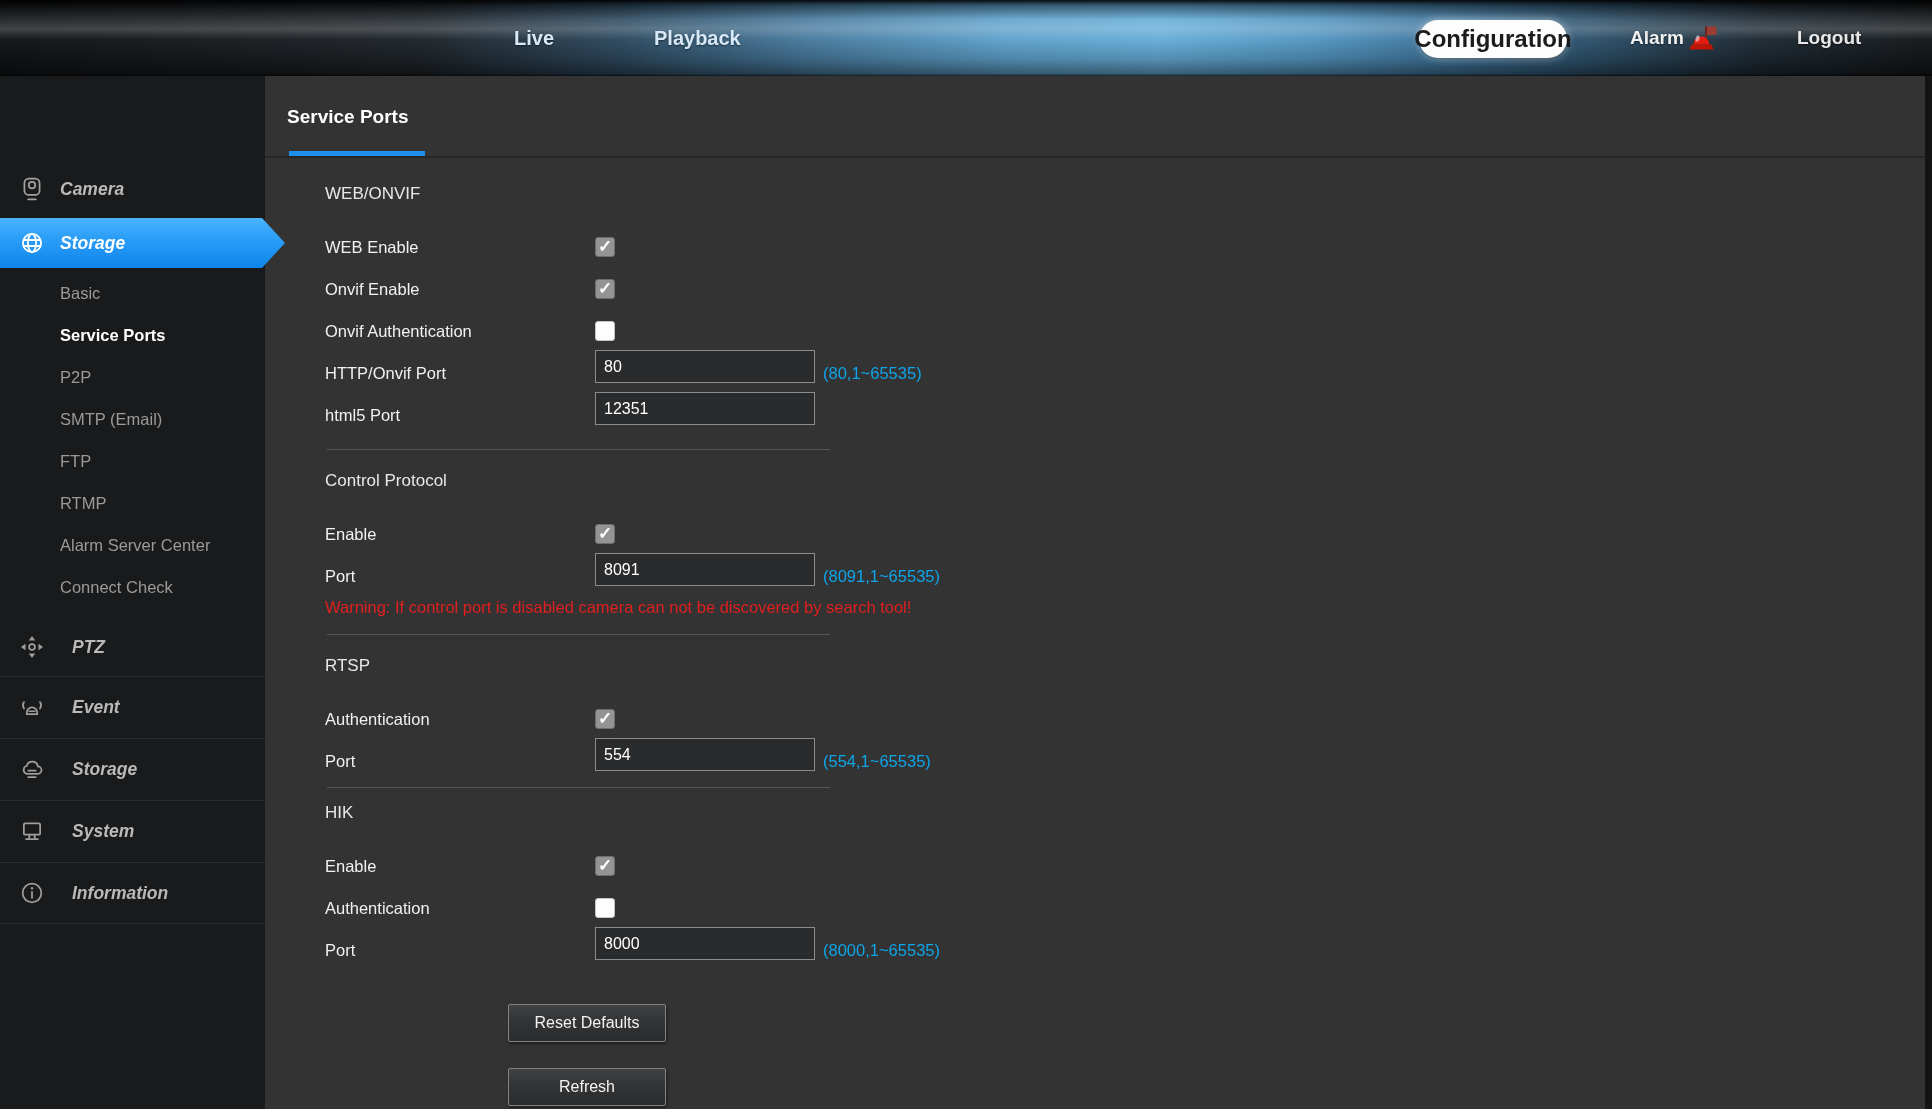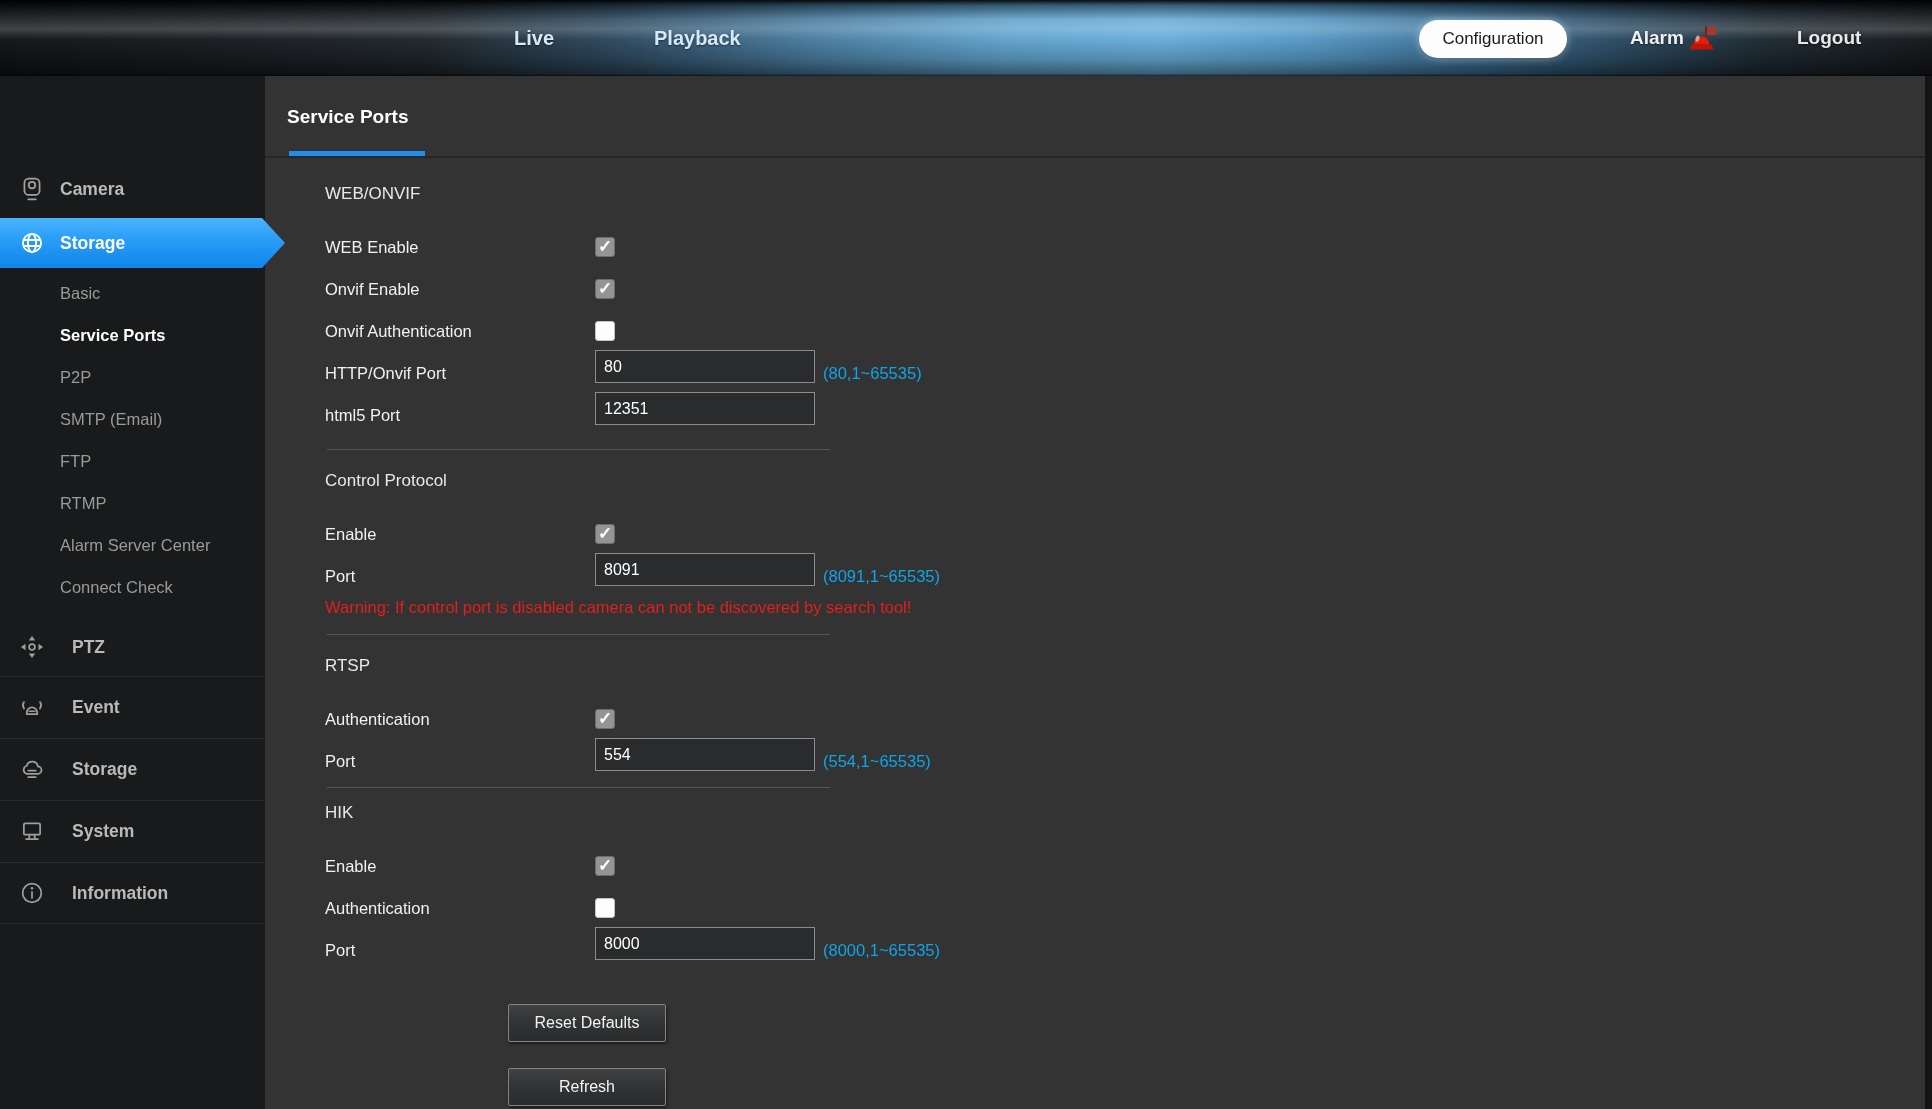--- a/index.html
+++ b/index.html
@@ -23,36 +23,36 @@
   }
   .tb-tab {
     position:absolute; top:0; height:76px; line-height:76px; z-index:2;
     font-size:20px; font-weight:bold; color:#d7e9f7; cursor:pointer;
     text-shadow:0 1px 2px rgba(0,0,0,.5);
   }
   .tb-live { left:514px; }
   .tb-playback { left:654px; }
   .tb-config {
     position:absolute; z-index:2; left:1419px; top:20px; width:148px; height:38px;
-    background:#fdfdfd; border-radius:19px; color:#1b1b1b; font-size:17px; font-weight:normal;
+    background:#fdfdfd; border-radius:19px; color:#1b1b1b; font-size:24px; font-weight:bold;
     display:flex; align-items:center; justify-content:center; cursor:pointer;
     box-shadow:0 0 8px rgba(255,255,255,.45), 0 1px 2px rgba(0,0,0,.35);
   }
   .tb-alarm {
     position:absolute; z-index:2; left:1630px; top:0; height:76px;
     display:flex; align-items:center; gap:0; cursor:pointer;
     font-size:19px; font-weight:bold; color:#f0f0f0; text-shadow:0 1px 2px rgba(0,0,0,.5);
   }
   .tb-logout { position:absolute; z-index:2; left:1797px; top:0; height:52px; line-height:76px;
     font-size:19px; font-weight:bold; color:#e9e9e9; cursor:pointer; text-shadow:0 1px 2px rgba(0,0,0,.5); }
   
   .sidebar { position:absolute; left:0; top:76px; width:265px; bottom:0; background:#191a1b; z-index:1; }
   .side-pad { height:84px; }
   .nav-item { height:58px; display:flex; align-items:center; cursor:pointer;
-    color:#b9b9b9; font-weight:bold; font-size:17.5px; }
+    color:#b9b9b9; font-weight:bold; font-size:17.5px;font-style:italic; }
   .nav-item .ico { width:26px; height:26px; margin:0 15px 0 19px; flex:0 0 26px; display:flex; }
   .nav-active {
     height:50px; width:285px; color:#fff; position:relative;
     clip-path:polygon(0 0, 262px 0, 285px 50%, 262px 100%, 0 100%);
     background:linear-gradient(180deg,#4ab4fd 0%,#2b9ef7 40%,#0e85ec 100%);
   }
   .submenu { padding:4px 0 6px 0; }
   .sub { height:42px; display:flex; align-items:center; padding-left:60px;
     font-size:16.5px; color:#9a9a9a; cursor:pointer; }
   .sub.active { color:#ffffff; font-weight:bold; }

